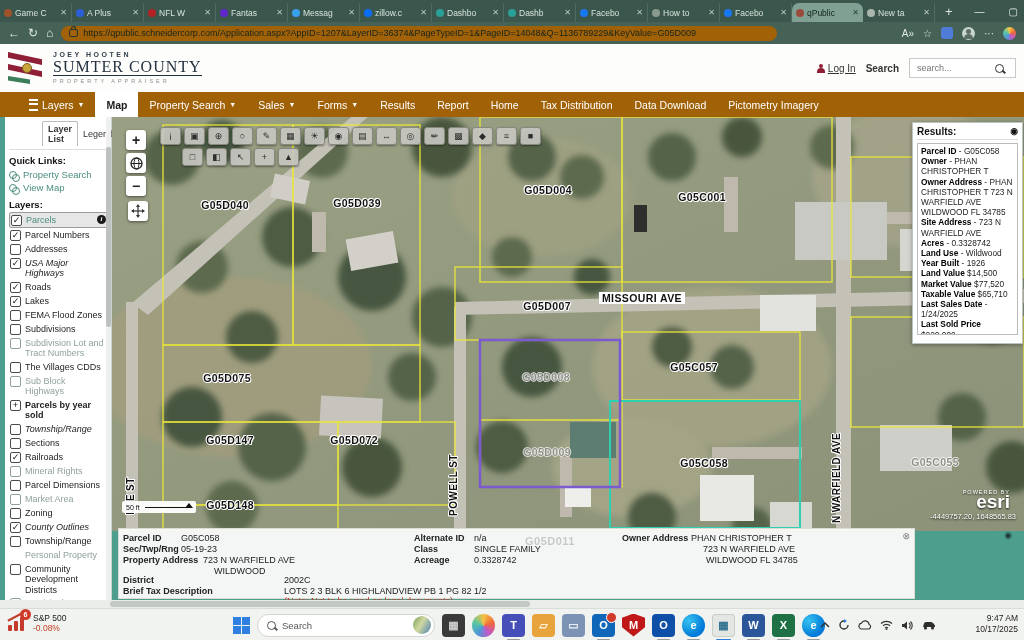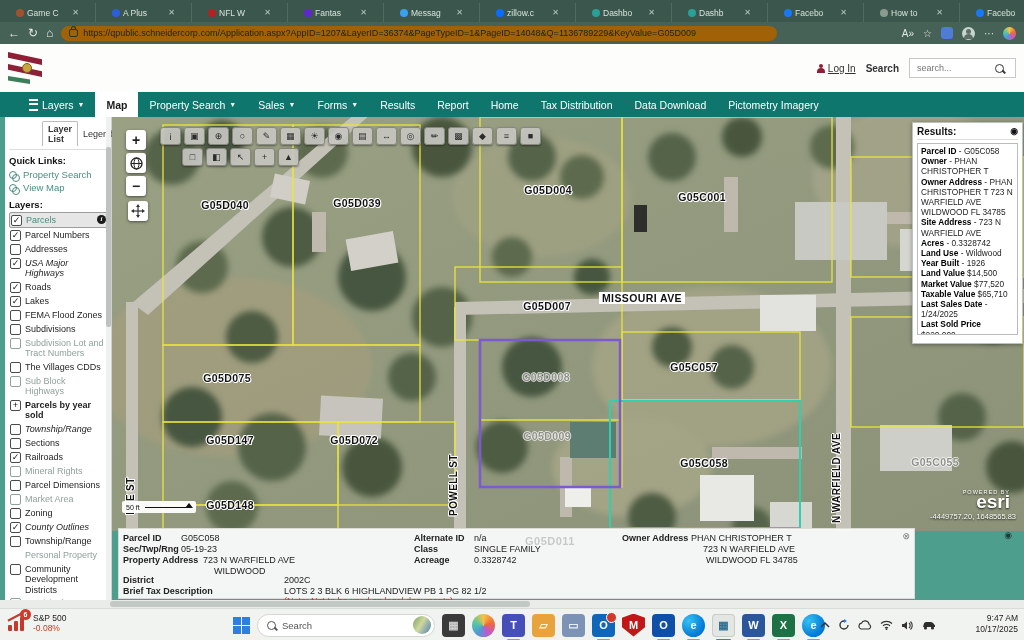--- a/index.html
+++ b/index.html
@@ -1,21 +1,21 @@
 <!DOCTYPE html>
 <html><head>
 <meta charset="utf-8">
 <style>
   html,body{margin:0;padding:0;}
   body{width:1024px;height:640px;position:relative;overflow:hidden;background:#4d9e8d;
        font-family:"Liberation Sans",sans-serif;-webkit-font-smoothing:antialiased;}
   
   .tabstrip{position:absolute;left:0;top:0;width:1024px;height:22px;background:#3b564c;display:flex;align-items:flex-end;}
   #tabs{display:flex;align-items:flex-end;height:22px;}
-  .tab{width:63px;height:19px;display:flex;align-items:center;gap:3px;padding:0 16px;color:#d7e4dc;
+  .tab{width:63px;height:19px;display:flex;align-items:center;gap:3px;padding:0 4px;color:#d7e4dc;
        font-size:8.5px;border-right:1px solid #51695f;cursor:pointer;}
   .tab.active{background:#7fa093;color:#13231c;border-radius:7px 7px 0 0;border-right:none;}
   .fav{width:8px;height:8px;border-radius:50%;flex:none;}
   .tab-title{flex:1;overflow:hidden;white-space:nowrap;}
   .tab-x{font-size:8px;opacity:.8;}
   .newtab{color:#d7e4dc;font-size:13px;padding:0 10px;align-self:center;}
   .win-controls{margin-left:auto;display:flex;color:#e3ede8;font-size:10px;align-self:center;}
   .win-controls span{padding:2px 12px;}
   .btoolbar{position:absolute;left:0;top:22px;width:1024px;height:22px;background:#46634f;
             background:#466156;display:flex;align-items:center;gap:8px;padding:0 8px;box-sizing:border-box;}
@@ -46,21 +46,21 @@
   .login{font-size:10px;color:#333;text-decoration:underline;display:flex;align-items:center;gap:3px;cursor:pointer;}
   .person{width:8px;height:9px;position:relative;display:inline-block;}
   .person::before{content:"";position:absolute;left:2px;top:0;width:4px;height:4px;border-radius:50%;background:#8f1f37;}
   .person::after{content:"";position:absolute;left:0;top:4px;width:8px;height:5px;border-radius:4px 4px 0 0;background:#8f1f37;}
   .srch-lbl{font-size:10px;font-weight:bold;color:#333;}
   .srchbox{width:95px;height:18px;border:1px solid #c8c8c8;background:#fff;display:flex;align-items:center;padding:0 5px;gap:4px;}
   .srchbox input{border:none;outline:none;width:72px;font-size:9px;color:#999;font-family:inherit;background:transparent;}
   .mag{width:7px;height:7px;border:1.5px solid #333;border-radius:50%;position:relative;flex:none;}
   .mag::after{content:"";position:absolute;left:6px;top:6px;width:4px;height:1.5px;background:#333;transform:rotate(45deg);}
   
-  .nav{position:absolute;left:0;top:92px;width:1024px;height:25px;background:#0f766e;display:flex;align-items:stretch;padding-left:18px;box-sizing:border-box;}
+  .nav{position:absolute;left:0;top:92px;width:1024px;height:25px;background:#a16207;display:flex;align-items:stretch;padding-left:18px;box-sizing:border-box;}
   .nav-item{display:flex;align-items:center;gap:4px;color:#fff;font-size:10.5px;padding:0 11px;cursor:pointer;}
   .nav-item.active{background:#fff;color:#1a1a1a;font-weight:bold;}
   .caret{font-size:7px;}
   .layers-ic{width:9px;height:8px;border-top:2px solid #fff;border-bottom:2px solid #fff;position:relative;}
   .layers-ic::after{content:"";position:absolute;left:0;top:2px;width:9px;height:2px;background:#fff;}
   
   .sidebar{position:absolute;left:5px;top:117px;width:107px;height:483px;background:#fff;border-right:1px solid #c9d4cf;box-sizing:border-box;padding:4px 3px 0 4px;}
   .sb-tabs{display:flex;align-items:center;font-size:9px;color:#333;border-bottom:1px solid #ddd;padding-bottom:3px;padding-left:33px;}
   .sb-tab{padding:2px 5px;cursor:pointer;}
   .sb-tab.active{border:1px solid #bbb;border-bottom:none;background:#fff;font-weight:bold;border-radius:2px 2px 0 0;}
@@ -258,20 +258,25 @@
 </div>
 
 <div class="siteheader">
   <div class="logo">
     <div class="emblem">
         <div class="e1"></div>
         <div class="e2"></div>
         <div class="e3"></div>
         <div class="e4"></div>
       </div>
+    <div>
+      <div class="lg1">JOEY HOOTEN</div>
+      <div class="lg2">SUMTER COUNTY</div>
+      <div class="lg3">PROPERTY APPRAISER</div>
+    </div>
   </div>
   <div class="header-right">
     <span class="login">
         <span class="person"></span>
         <span>Log In</span>
       </span>
     <span class="srch-lbl">Search</span>
     <div class="srchbox">
       <input placeholder="search..." style="">
       <span class="mag"></span>
@@ -553,21 +558,21 @@
       <span class="mlabel parcel" style="left: 113px; top: 88px;">G05D040</span>
       <span class="mlabel parcel" style="left: 245px; top: 86px;">G05D039</span>
       <span class="mlabel parcel" style="left: 436px; top: 73px;">G05D004</span>
       <span class="mlabel parcel" style="left: 590px; top: 80px;">G05C001</span>
       <span class="mlabel parcel" style="left: 435px; top: 189px;">G05D007</span>
       <span class="mlabel parcel" style="left: 115px; top: 261px;">G05D075</span>
       <span class="mlabel parcel-gray" style="left: 434px; top: 260px;">G05D008</span>
       <span class="mlabel parcel" style="left: 582px; top: 250px;">G05C057</span>
       <span class="mlabel parcel" style="left: 118px; top: 323px;">G05D147</span>
       <span class="mlabel parcel" style="left: 242px; top: 323px;">G05D072</span>
-      <span class="mlabel parcel-gray" style="left: 435px; top: 319px;">G05D009</span>
+      <span class="mlabel parcel-gray" style="left: 435px; top: 335px;">G05D009</span>
       <span class="mlabel parcel" style="left: 592px; top: 346px;">G05C058</span>
       <span class="mlabel parcel" style="left: 118px; top: 388px;">G05D148</span>
       <span class="mlabel parcel-gray" style="left: 823px; top: 345px;">G05C055</span>
       <span class="mlabel street-box" style="left: 530px; top: 181px;">MISSOURI AVE</span>
       <span class="mlabel street-v" style="left: 341px; top: 368px;">POWELL ST</span>
       <span class="mlabel street-v" style="left: 724px; top: 361px;">N WARFIELD AVE</span>
       <span class="mlabel street-v" style="left: 18px; top: 379px;">LEE ST</span>
     </div>
   <div class="mtoolbar" id="mtb1">
       <div class="mtb">ℹ</div>

